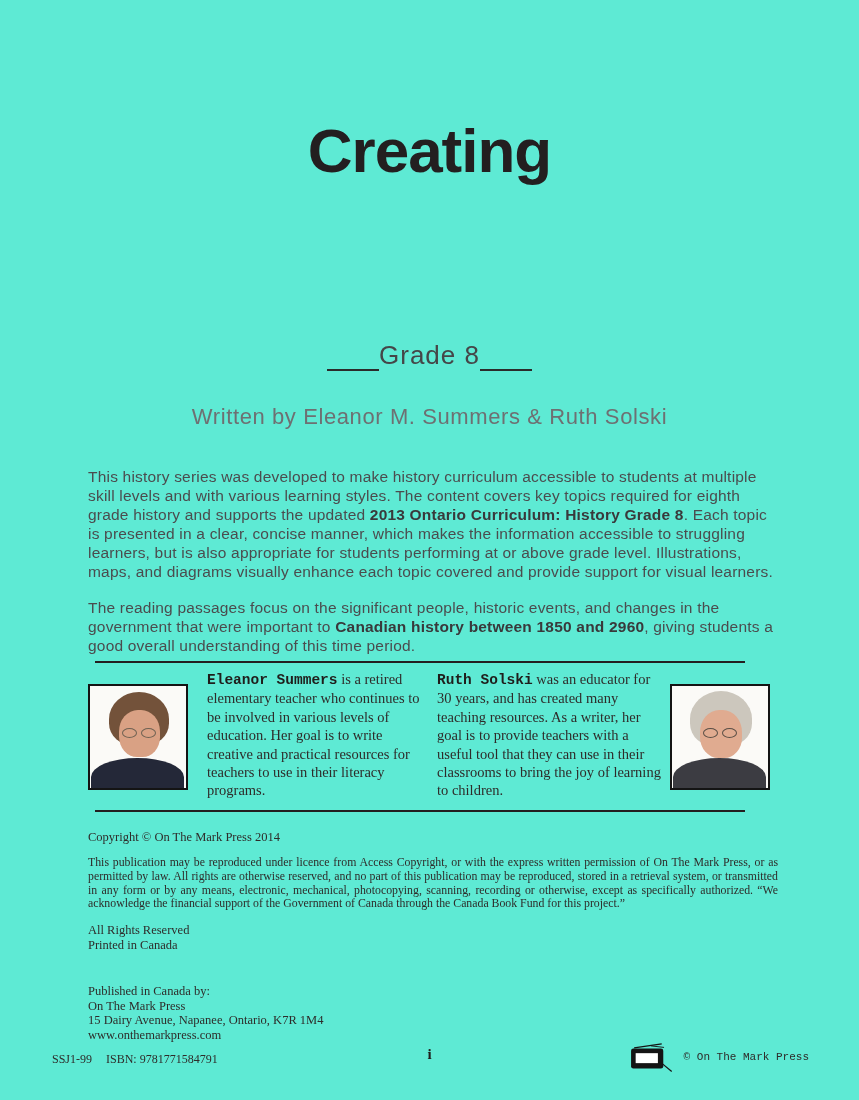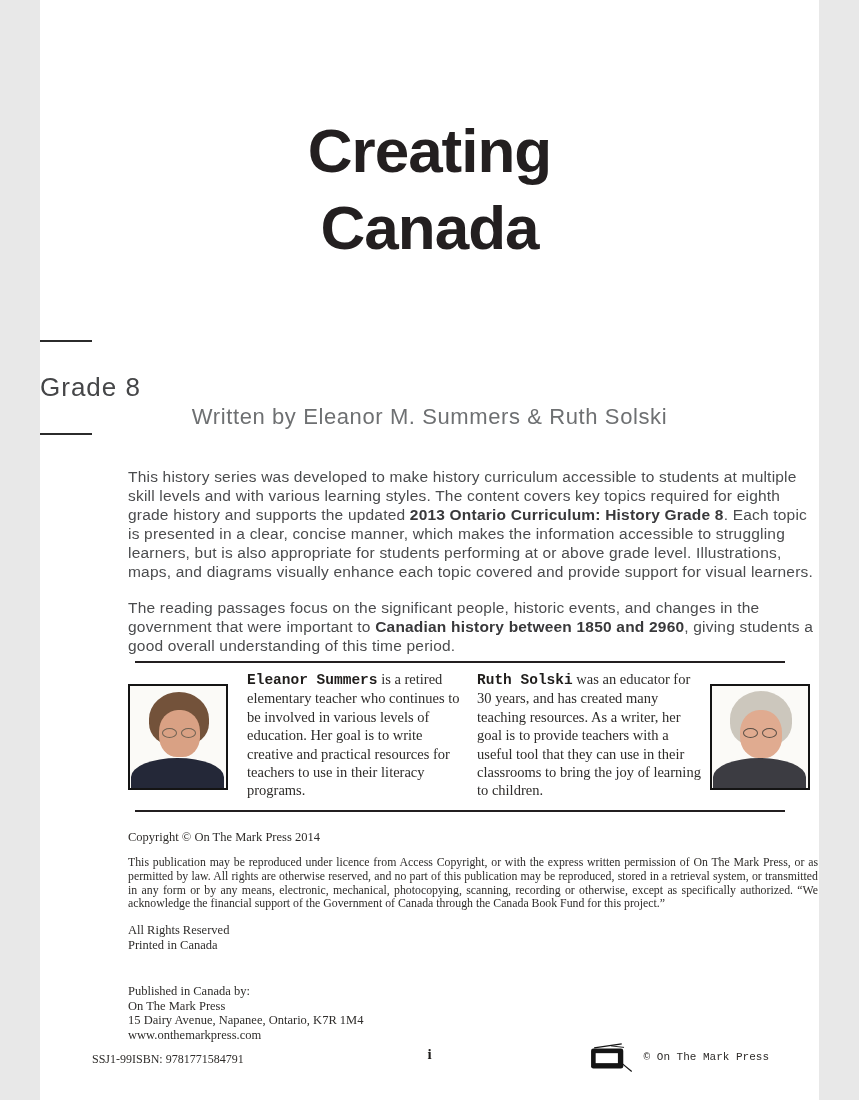--- a/index.html
+++ b/index.html
@@ -1,41 +1,41 @@
 <!DOCTYPE html>
 <html><head>
 <meta charset="utf-8">
 <style>
   * { margin:0; padding:0; box-sizing:border-box; }
   html,body { background:#e8e8e8; }
   .page {
     position:relative;
-    width:779px; height:1100px;
+    width:859px; height:1100px;
     margin:0 auto;
-    background:#ffffff;
+    background:#5eead4;
     font-family:"Liberation Sans", sans-serif;
     overflow:hidden;
   }
 
   
   .title {
     position:absolute; top:112px; left:0; width:100%;
     text-align:center;
     font-family:"Liberation Sans", sans-serif;
     font-weight:800;
     font-size:62px;
     line-height:77px;
     letter-spacing:-1px;
     color:#231f20;
   }
 
   
   .grade-row {
     position:absolute; top:340px; left:0; width:100%;
-    display:flex; align-items:flex-start; justify-content:center; gap:30px;flex-direction:column;
+    display:flex; align-items:flex-end; justify-content:center; 
   }
   .grade-dash { width:52px; height:2px; background:#2b2b2b; }
   .grade-label {
     font-size:26px; color:#454648; font-weight:400; letter-spacing:1px;
   }
 
   
   .byline {
     position:absolute; top:404px; left:0; width:100%;
     text-align:center;
@@ -97,41 +97,40 @@
   .copyright-line { top:830px; font-size:12.5px; }
   .legal { top:856px; width:690px; font-size:11.8px; line-height:13.8px; text-align:justify; }
   .rights { top:923px; font-size:12.5px; line-height:14.6px; }
   .publisher { top:962px; font-size:12.5px; line-height:14.6px;margin-top:22px; }
 
   
   .footer-left {
     position:absolute; left:52px; top:1052px;
     font-family:"Liberation Serif", serif; font-size:12px; color:#2e2c2a;
   }
-  .footer-left span + span { }
+  .footer-left span + span { margin-left:14px; }
   .footer-page {
     position:absolute; left:0; top:1046px; width:100%;
     text-align:center;
     font-family:"Liberation Serif", serif; font-weight:700;
     font-size:15px; color:#1f1d1b;
   }
   .footer-right {
     position:absolute; right:50px; top:1040px;
     display:flex; align-items:center; gap:10px;
     font-family:Liberation Mono, monospace; font-size:11px; color:#2e2c2a;
   }
 </style>
 </head>
 <body>
 
 <div class="page">
 
   <h1 class="title">
     <div>Creating</div>
-    <div>Canada</div>
   </h1>
 
   <div class="grade-row">
     <div class="grade-dash"></div>
     <div class="grade-label">Grade 8</div>
     <div class="grade-dash"></div>
   </div>
 
   <div class="byline">Written by Eleanor M. Summers &amp; Ruth Solski</div>
 

